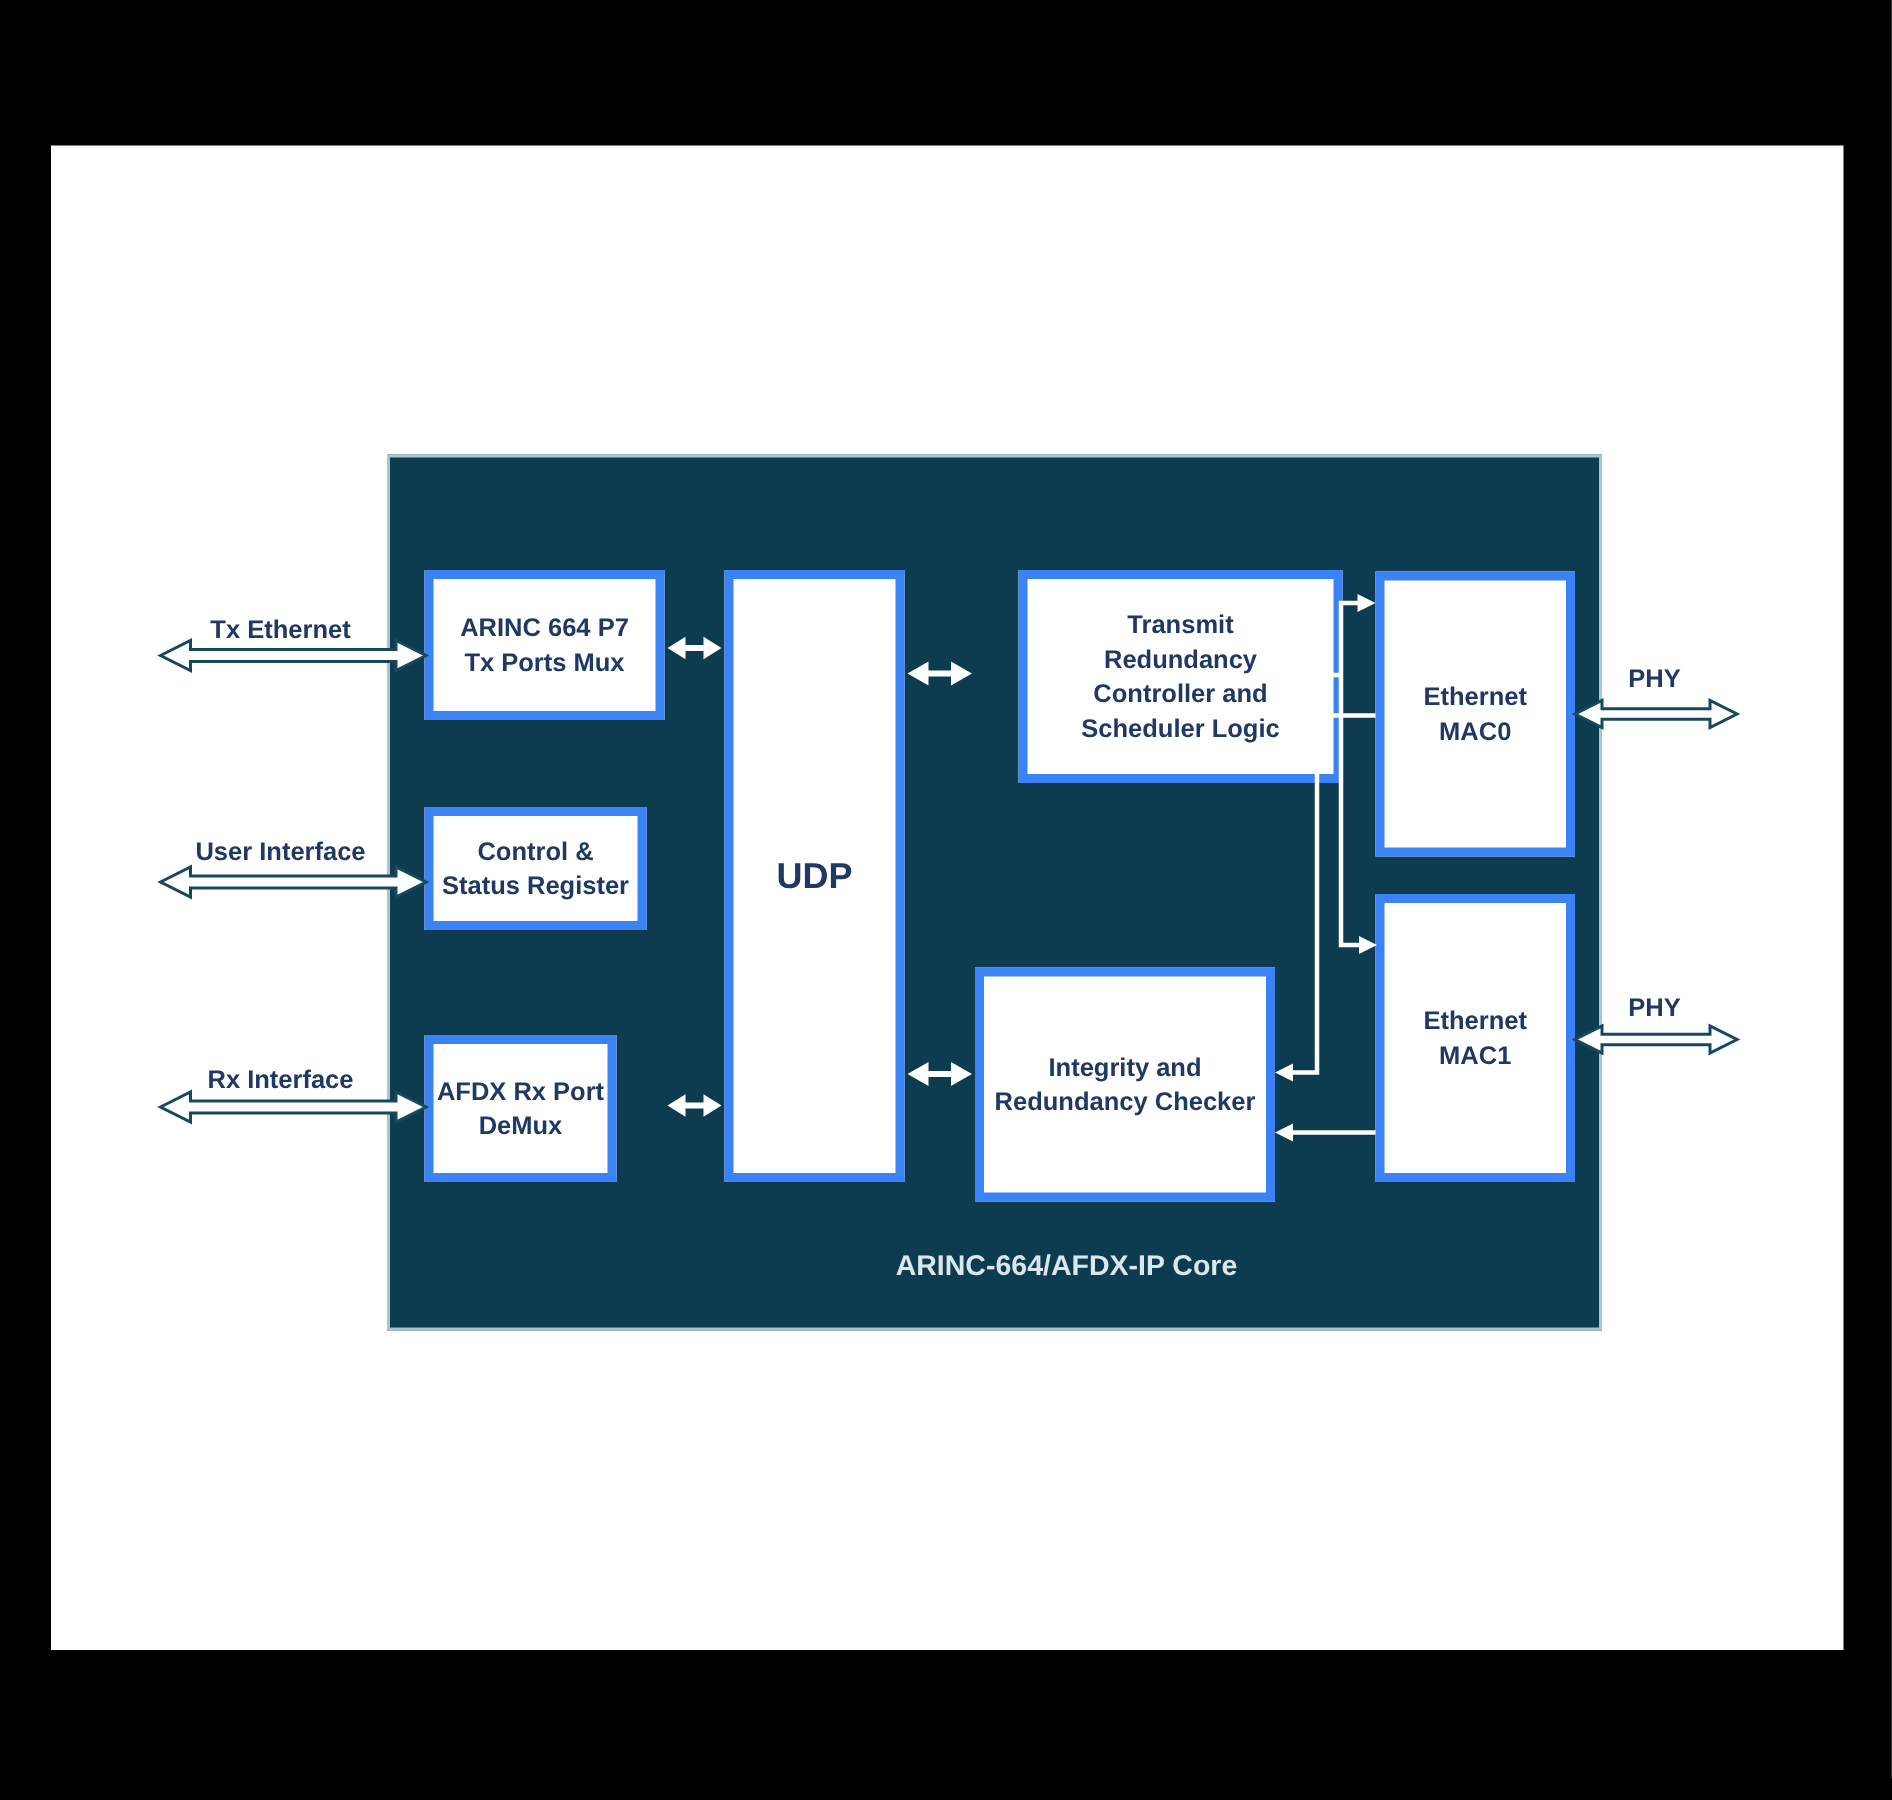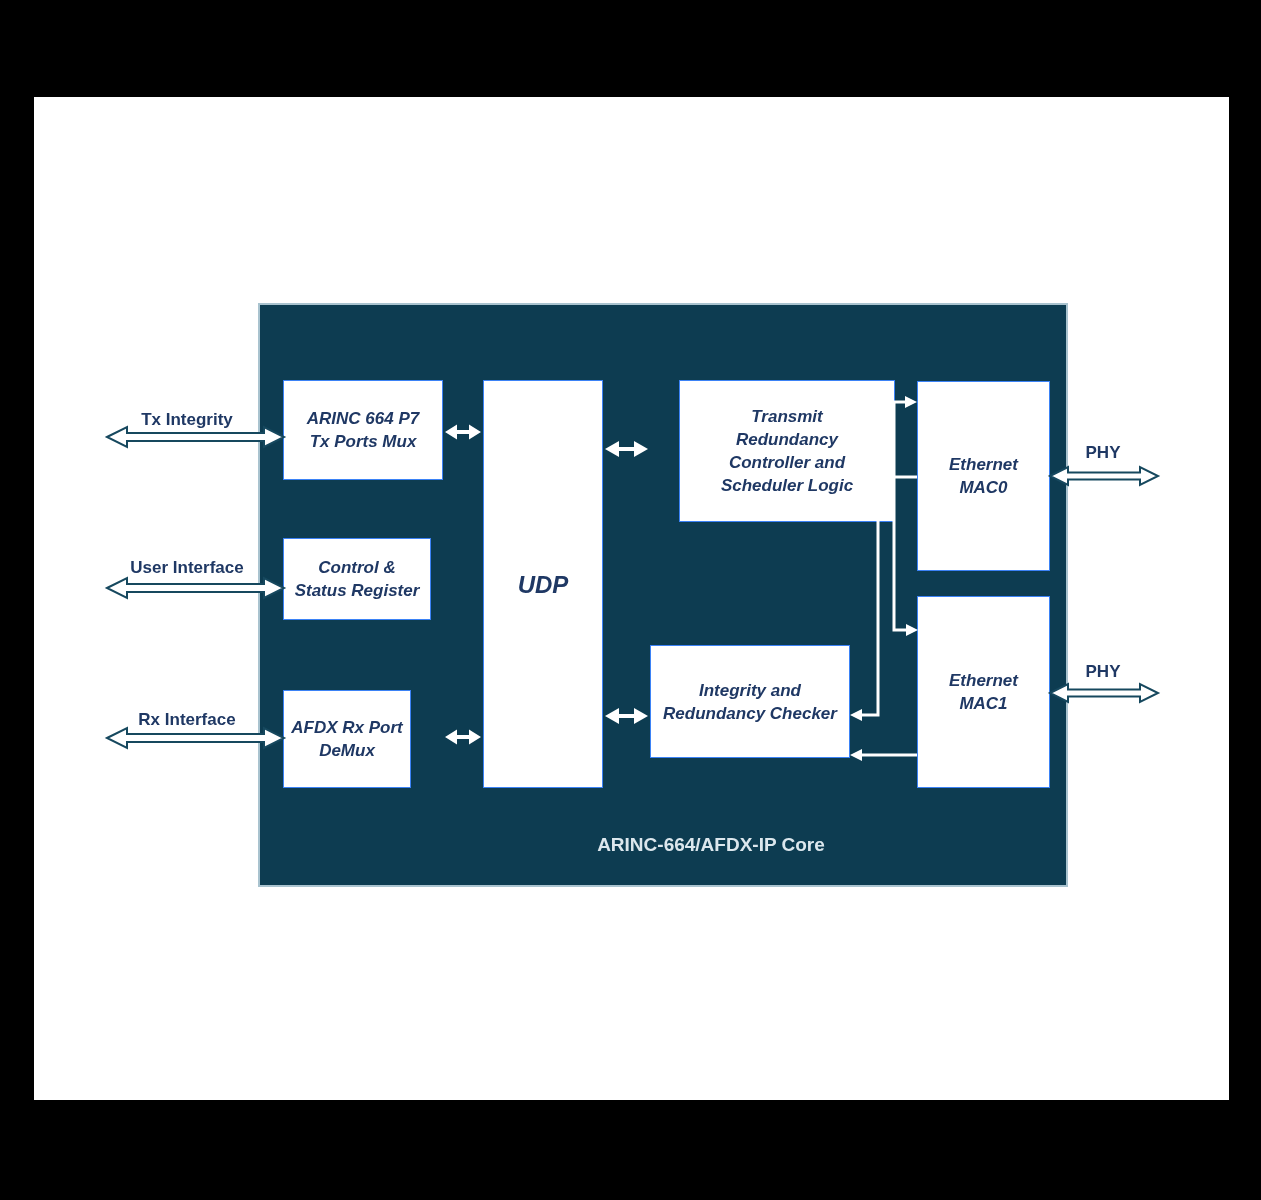--- a/index.html
+++ b/index.html
@@ -16,25 +16,24 @@
   }
   .core{
     position:absolute;left:258px;top:303px;width:810px;height:584px;
     background:var(--core-bg,#0d3c51);
     border:2px solid #a9c3cf;
     box-sizing:border-box;
   }
   .block{
     position:absolute;
     background:var(--block-bg,#ffffff);
-    border:1px solid #3b82f6;
+    border:6px solid #3b82f6;
     box-sizing:border-box;
     display:flex;align-items:center;justify-content:center;
     text-align:center;
-    font-style:italic;
   }
   .blabel{
     white-space:pre-line;
     font-weight:bold;
     font-size:17px;line-height:23px;
     color:var(--text-navy,#1f3864);
   }
   .iface-label,.phy-label{
     position:absolute;
     font-weight:bold;font-size:17px;line-height:24px;
@@ -82,34 +81,34 @@
   </div>
   <div class="block" style="left:483px;top:380px;width:120px;height:408px">
     <span class="blabel" style="font-size:24px">UDP</span>
   </div>
   <div class="block" style="left:679px;top:380px;width:216px;height:142px">
     <span class="blabel">Transmit
 Redundancy
 Controller and
 Scheduler Logic</span>
   </div>
-  <div class="block" style="left:650px;top:645px;width:200px;height:113px">
+  <div class="block" style="left:650px;top:645px;width:200px;height:156px">
     <span class="blabel">Integrity and
 Redundancy Checker</span>
   </div>
   <div class="block" style="left:917px;top:381px;width:133px;height:190px">
     <span class="blabel">Ethernet
 MAC0</span>
   </div>
   <div class="block" style="left:917px;top:596px;width:133px;height:192px">
     <span class="blabel">Ethernet
 MAC1</span>
   </div>
 
-  <div class="iface-label" style="top:408px">Tx Integrity</div>
+  <div class="iface-label" style="top:408px">Tx Ethernet</div>
   <div class="iface-label" style="top:556px">User Interface</div>
   <div class="iface-label" style="top:708px">Rx Interface</div>
   <div class="phy-label" style="top:441px">PHY</div>
   <div class="phy-label" style="top:660px">PHY</div>
 
   <svg class="overlay" viewBox="0 0 1261 1200">
 
     <g>
       <polygon class="hollow-arrow" points="107,437 127,427 127,433 264,433 264,427 284,437 264,447 264,441 127,441 127,447"></polygon>
     </g>

